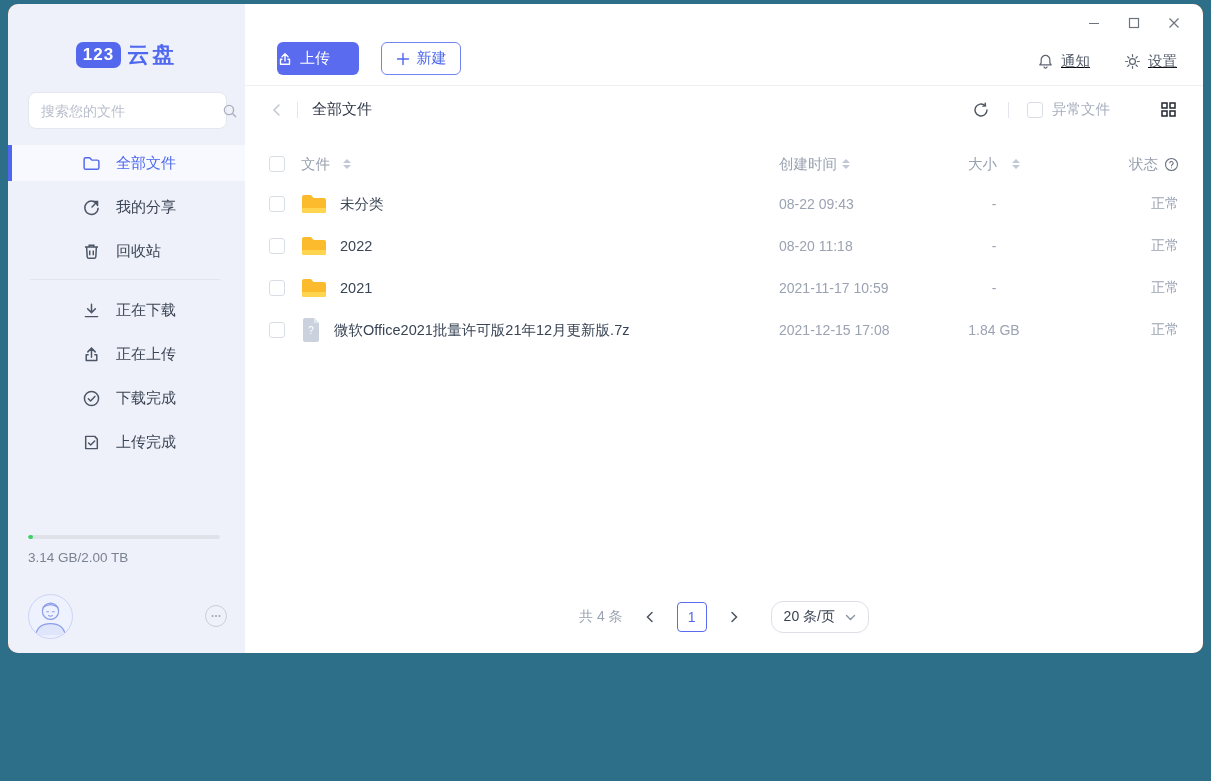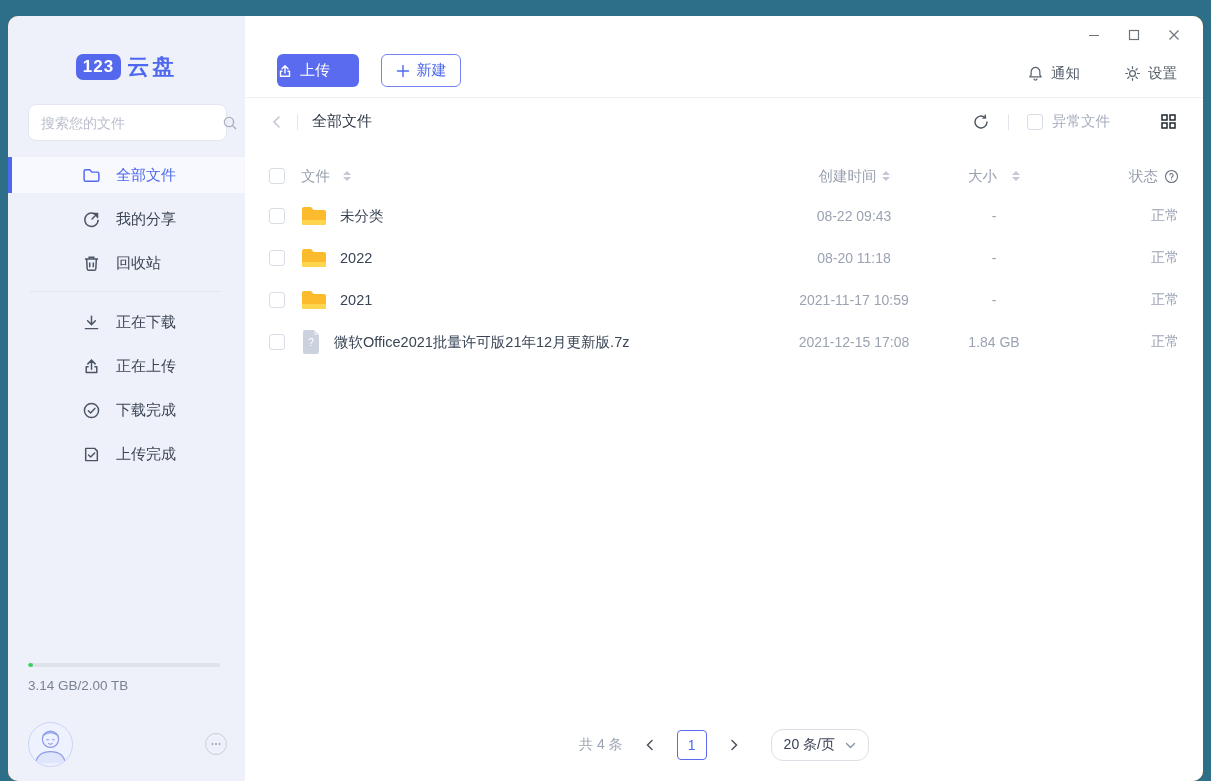--- a/index.html
+++ b/index.html
@@ -1,19 +1,19 @@
 <!DOCTYPE html>
 <html><head>
 <meta charset="utf-8">
 <style>
   * { margin:0; padding:0; box-sizing:border-box; }
   html,body { width:1211px; height:781px; font-family:"Liberation Sans", sans-serif; }
   body { background:#2d6e88; position:relative; overflow:hidden; }
 
-  .app { position:absolute; left:8px; top:16px; width:1195px; height:765px;
+  .app { position:absolute; left:8px; top:4px; width:1195px; height:649px;
          border-radius:10px; overflow:hidden; display:flex; background:#f97316; }
 
   
   .sidebar { width:237px; background:#eef1f9; position:relative; flex:none; }
   .logo-row { display:flex; justify-content:center; align-items:center; gap:6px; margin-top:36px; }
   .logo-badge { background:#5468ee; color:#fff; font-weight:bold; font-size:17px;
                 padding:3px 7px; border-radius:7px; letter-spacing:1px; }
   .logo-text { color:#4f68f0; font-weight:bold; font-size:22px; letter-spacing:3px; }
 
   .search-box { margin:22px 18px 0 20px; height:37px; background:#fff; border:1px solid #e4e7f0;
@@ -51,42 +51,42 @@
   .win-btn { width:14px; height:14px; display:flex; align-items:center; justify-content:center;
              color:#6d737d; cursor:pointer; }
 
   .topbar { height:81px; flex:none; display:flex; align-items:flex-end; padding:0 26px 10px 32px; }
   .btn-upload { height:33px; width:82px; background:#5a6bf0; border:none; border-radius:6px;
                 color:#fff; font-size:15px; display:flex; align-items:center; 
                 gap:7px; cursor:pointer; font-family:"Liberation Sans", sans-serif; }
   .btn-new { height:33px; width:80px; margin-left:22px; background:#fff; border:1px solid #7283f2;
              border-radius:6px; color:#4d68ee; font-size:15px; display:flex; align-items:center;
              justify-content:center; gap:7px; cursor:pointer; font-family:Liberation Serif, serif; }
-  .topbar-right { margin-left:auto; display:flex; align-items:flex-start; gap:44px; padding-bottom:4px; }
+  .topbar-right { margin-left:auto; display:flex; align-items:flex-start; gap:34px; padding-bottom:4px;text-decoration:underline; }
   .top-link { display:flex; align-items:center; gap:7px; font-size:14.5px; color:#555e6b; cursor:pointer; }
   .top-link .ic { width:17px; height:17px; color:#5d6570; display:flex; }
 
   .pathbar { height:48px; flex:none; border-top:1px solid #eef0f4; display:flex; align-items:center;
              padding:0 26px 0 24px; }
   .back-btn { width:16px; height:16px; color:#c3c8d2; cursor:pointer; display:flex; }
   .v-div { width:1px; height:16px; background:#e3e6ec; margin:0 14px 0 12px; }
   .path-title { font-size:15px; color:#2f3848; }
   .pathbar-right { margin-left:auto; display:flex; align-items:center; }
   .refresh-btn { width:18px; height:18px; color:#4c5560; cursor:pointer; display:flex; }
   .abn-check { display:flex; align-items:center; gap:9px; cursor:pointer; }
   .abn-label { font-size:14.5px; color:#a7aebd; }
   .view-btn { width:17px; height:17px; color:#20262f; margin-left:50px; cursor:pointer; display:flex; }
 
   .checkbox { width:16px; height:16px; border:1px solid #d9dde5; border-radius:3px; background:#fff;
               flex:none; cursor:pointer; }
 
   .listhead { display:flex; align-items:center; height:38px; margin-top:12px; padding:0 24px;
               font-size:14.5px; color:#98a0af; flex:none; }
   .col-name  { flex:1; margin-left:16px; display:flex; align-items:center; gap:13px; min-width:0; }
-  .col-date  { width:150px; display:flex; justify-content:center; align-items:center; gap:5px; flex:none; }
+  .col-date  { width:150px; display:flex; justify-content:flex-start; align-items:center; gap:5px; flex:none; }
   .col-size  { width:130px; display:flex; justify-content:center; align-items:center; gap:15px; flex:none; }
   .col-status{ width:120px; display:flex; justify-content:flex-end; align-items:center; gap:6px; flex:none; }
   .sort { display:flex; flex-direction:column; gap:2px; color:#c2c8d4; cursor:pointer; }
   .help-ic { width:15px; height:15px; color:#6a7280; display:flex; cursor:pointer; }
 
   .rows { flex:1; }
   .row { display:flex; align-items:center; height:42px; padding:0 24px; font-size:14.5px; cursor:pointer; }
   .row .name-text { color:#3a4556; white-space:nowrap; overflow:hidden; text-overflow:ellipsis; }
   .row .col-date, .row .col-size, .row .col-status { color:#9ba3b2; font-size:14px; }
   .file-ic { width:26px; height:22px; flex:none; display:flex; }

